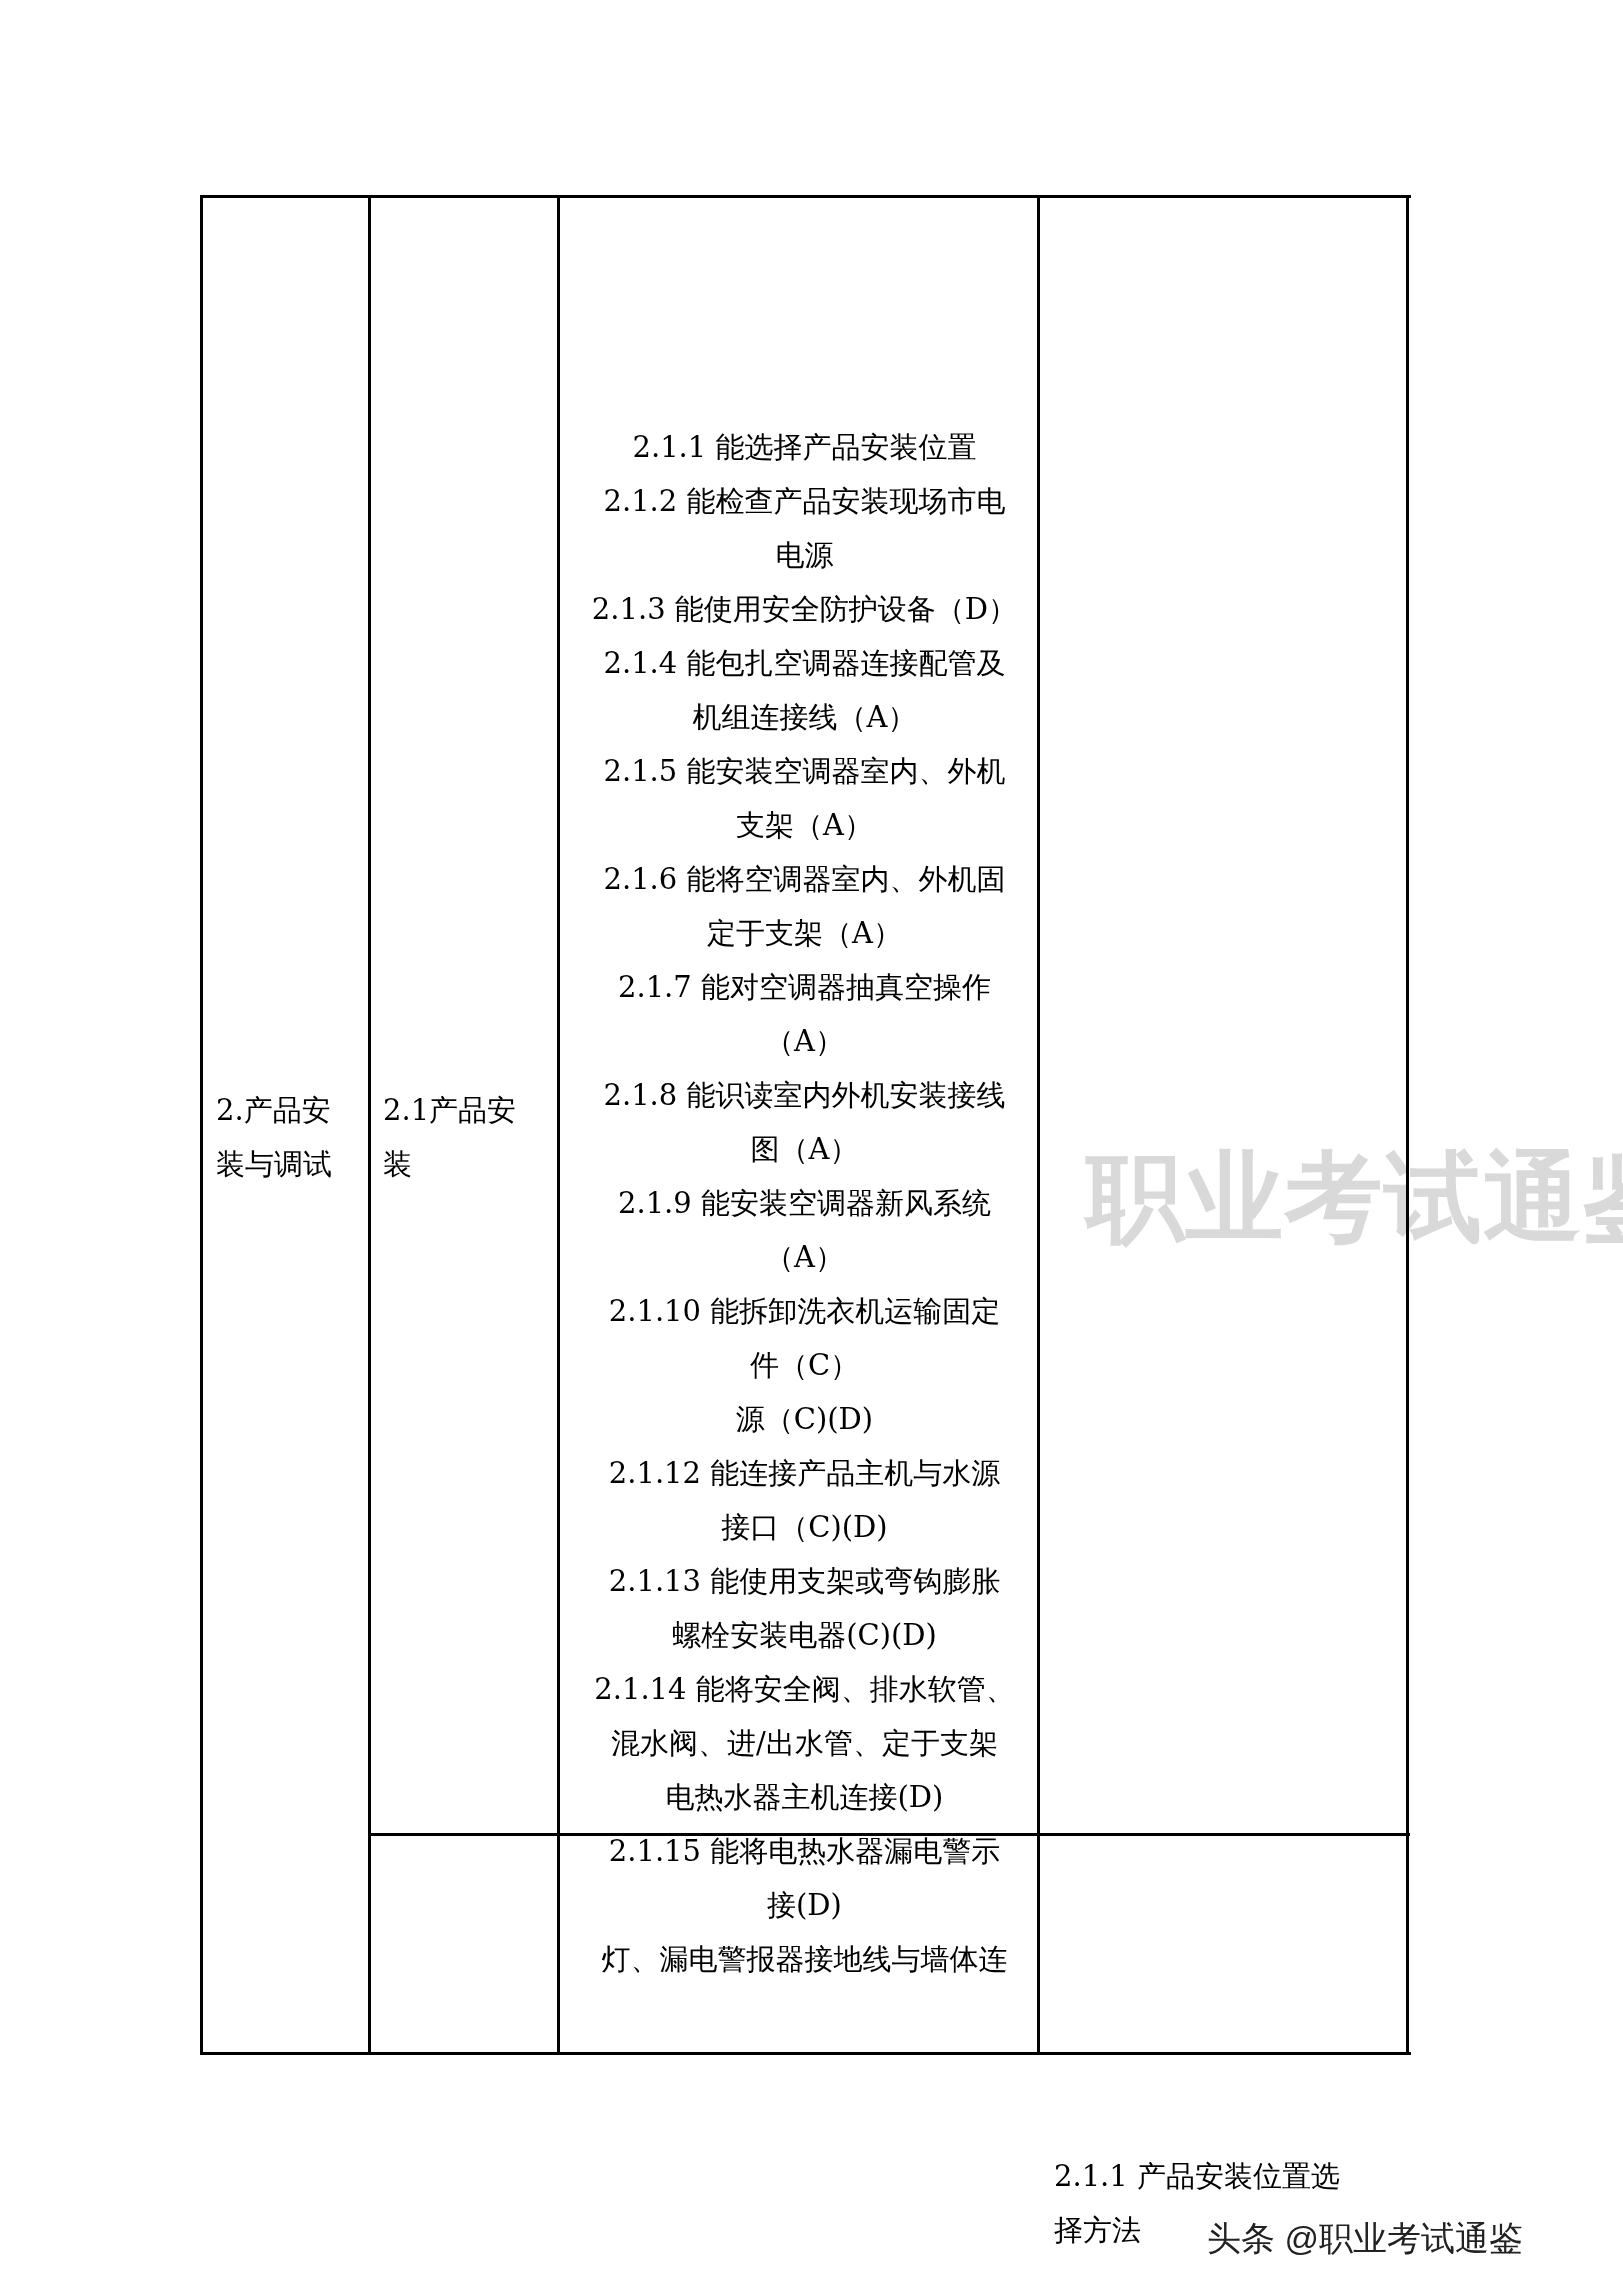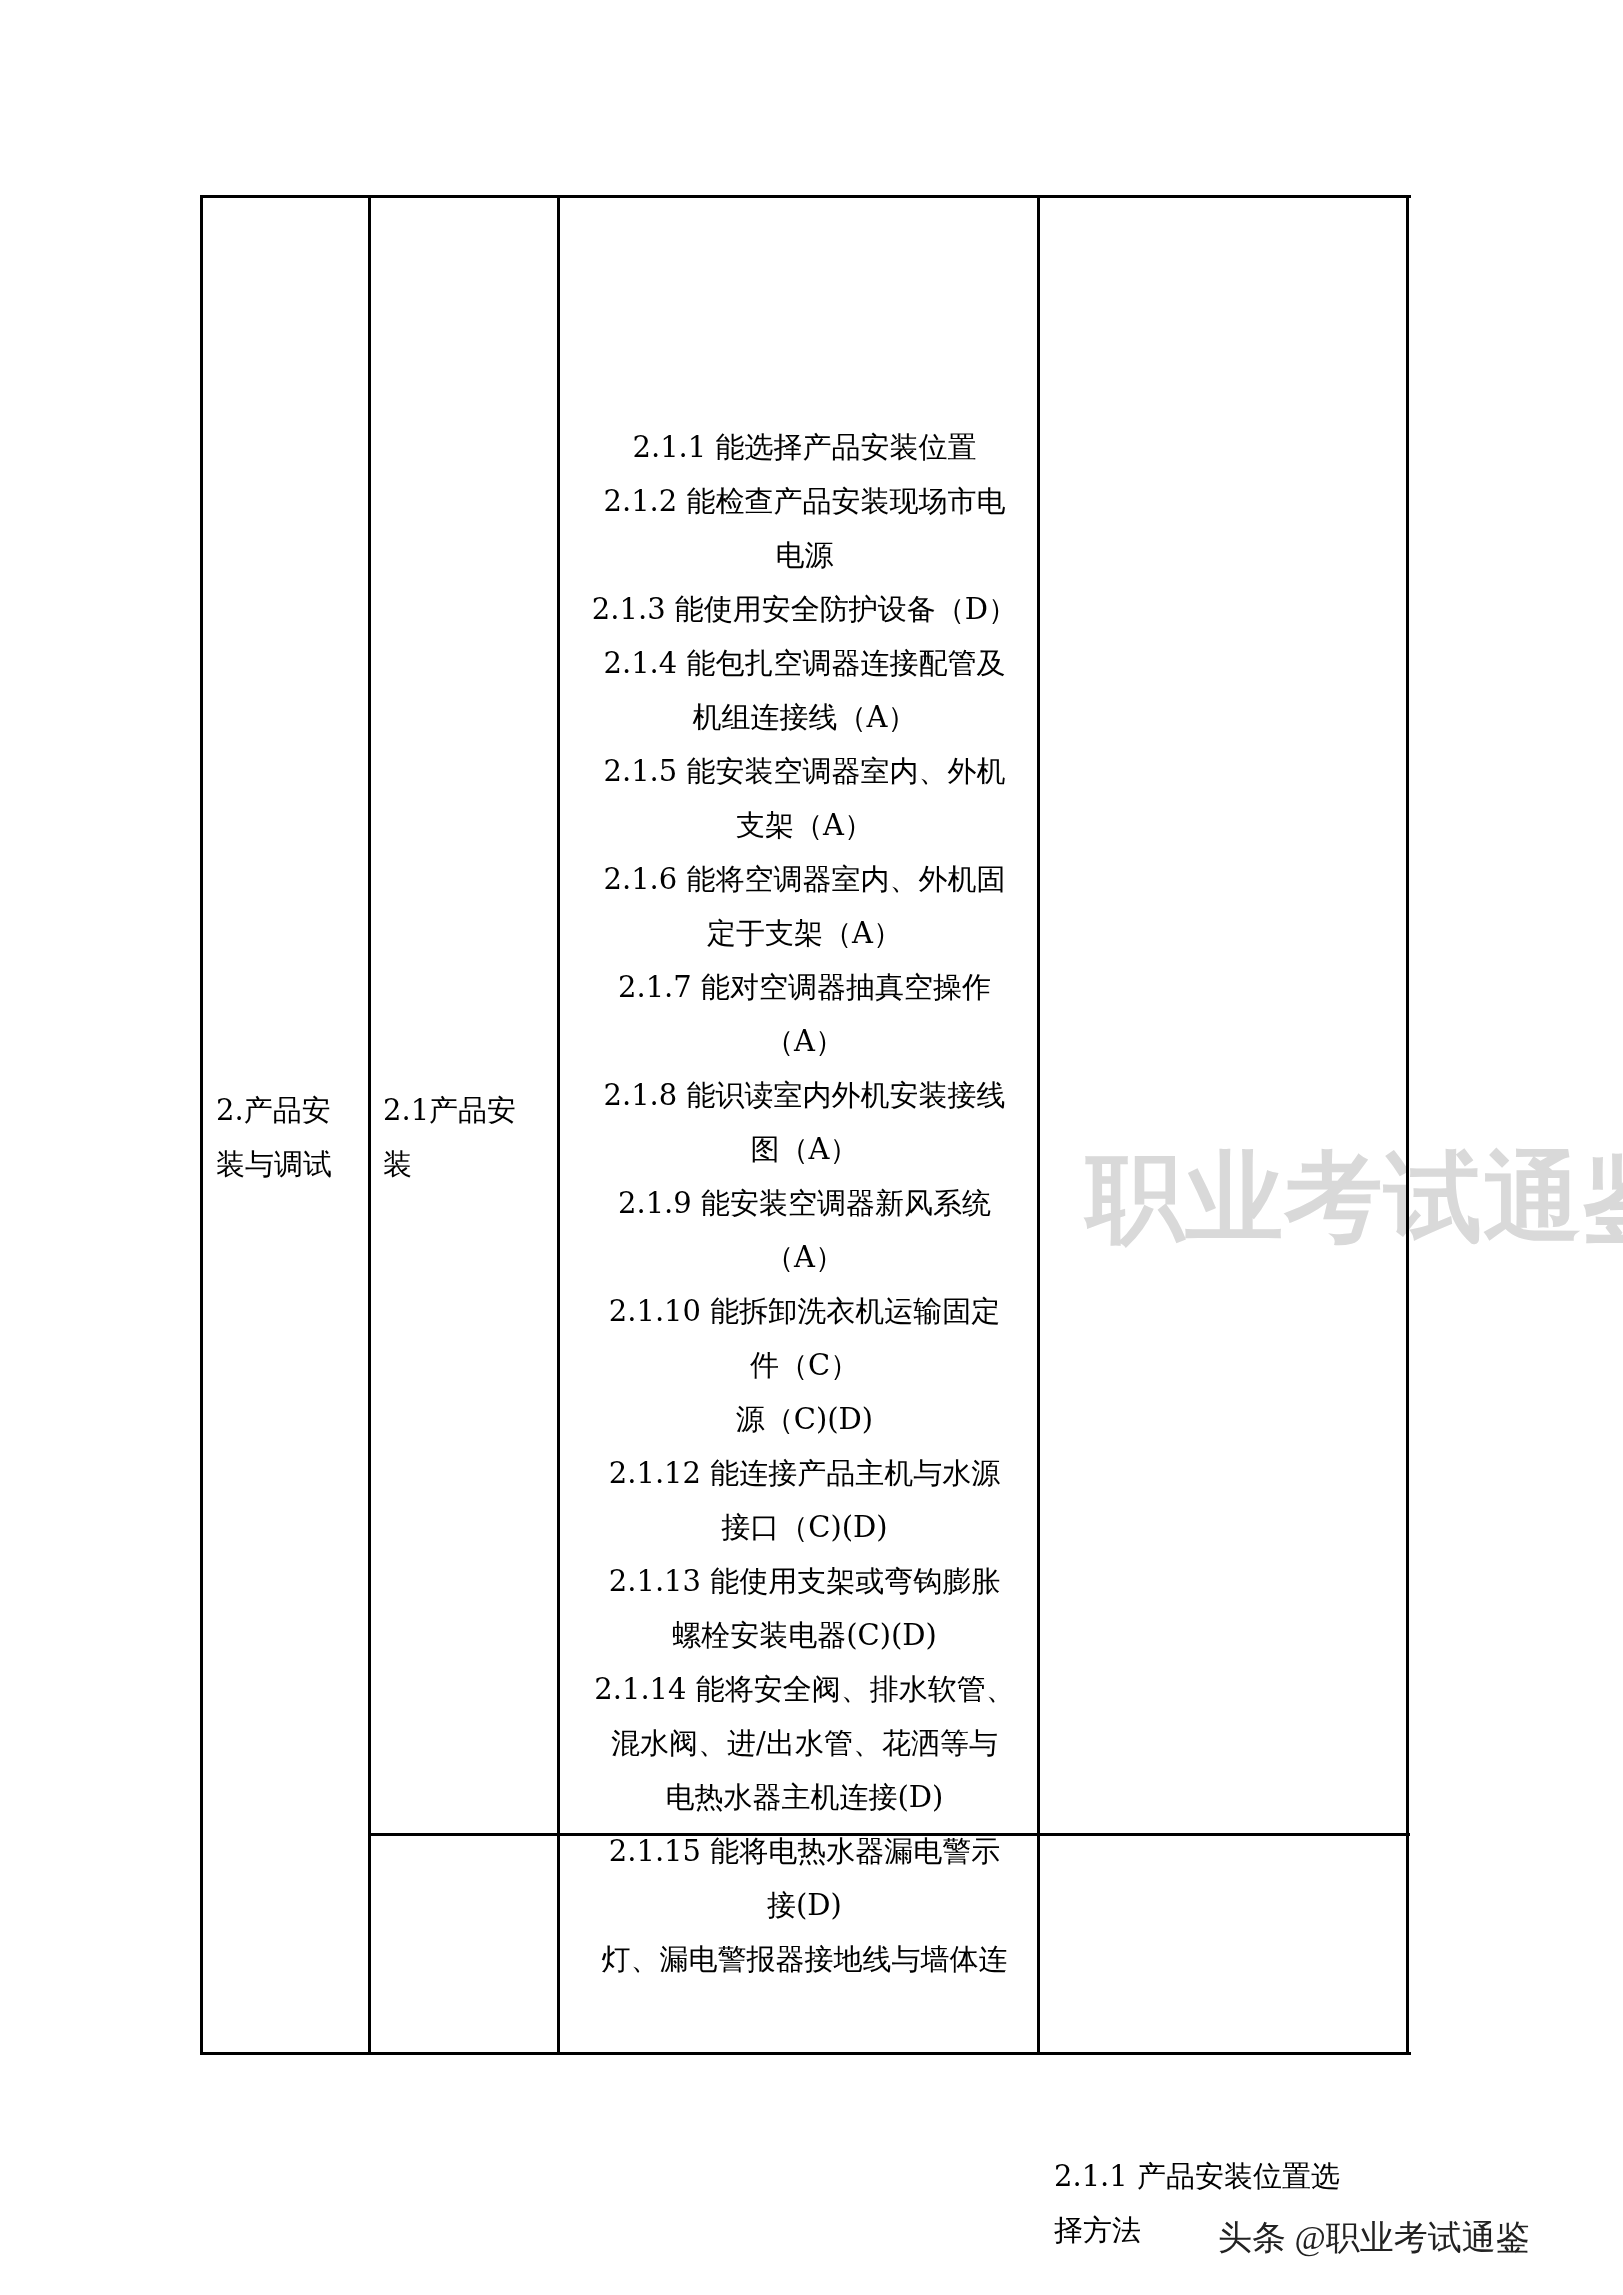--- a/index.html
+++ b/index.html
@@ -9,21 +9,21 @@
   .vline { position: absolute; width: 3.3px; background: #000; }
   .hline { position: absolute; height: 3.3px; background: #000; }
   .cell { position: absolute; }
   .lines { margin: 0; padding: 0; list-style: none; }
   .lines li { height: 54px; line-height: 54px; font-size: 29px; white-space: nowrap; letter-spacing: 0px; }
   .stack div { height: 54px; line-height: 54px; font-size: 29px; white-space: nowrap; }
   .watermark { position: absolute; left: 1086px; top: 1132px; font-size: 98px; line-height: 131px;
                color: #d9d9d9; font-family: "DejaVu Sans", "Liberation Sans", sans-serif; font-weight: bold;
                letter-spacing: 1.3px; white-space: nowrap; z-index: 0; }
   .footer-mark { position: absolute; left: 1207px; top: 2215px; font-size: 34px; line-height: 46px;
-                 color: #222; font-family: Liberation Serif, serif; white-space: nowrap; margin-left: 11px; }
+                 color: #222; font-family: Liberation Sans, sans-serif; white-space: nowrap; }
   .txt { position: relative; z-index: 1; }
 </style>
 </head>
 <body>
 
 <div class="page">
 
   <div class="watermark">职业考试通鉴</div>
 
   <div>
@@ -69,21 +69,21 @@
       <li>2.1.9 能安装空调器新风系统</li>
       <li>（A）</li>
       <li>2.1.10  能拆卸洗衣机运输固定</li>
       <li>件（C）</li>
       <li>源（C)(D)</li>
       <li>2.1.12 能连接产品主机与水源</li>
       <li>接口（C)(D)</li>
       <li>2.1.13 能使用支架或弯钩膨胀</li>
       <li>螺栓安装电器(C)(D)</li>
       <li>2.1.14 能将安全阀、排水软管、</li>
-      <li>混水阀、进/出水管、花洒等与</li>
+      <li>混水阀、进/出水管、定于支架</li>
       <li>电热水器主机连接(D)</li>
       <li>2.1.15 能将电热水器漏电警示</li>
       <li>接(D)</li>
       <li>灯、漏电警报器接地线与墙体连</li>
     </ul>
   </div>
 
   <div class="cell txt" style="left:1054px; top:367px; width:350px;">
     <ul class="lines">
       <li>2.1.1 产品安装位置选</li>

